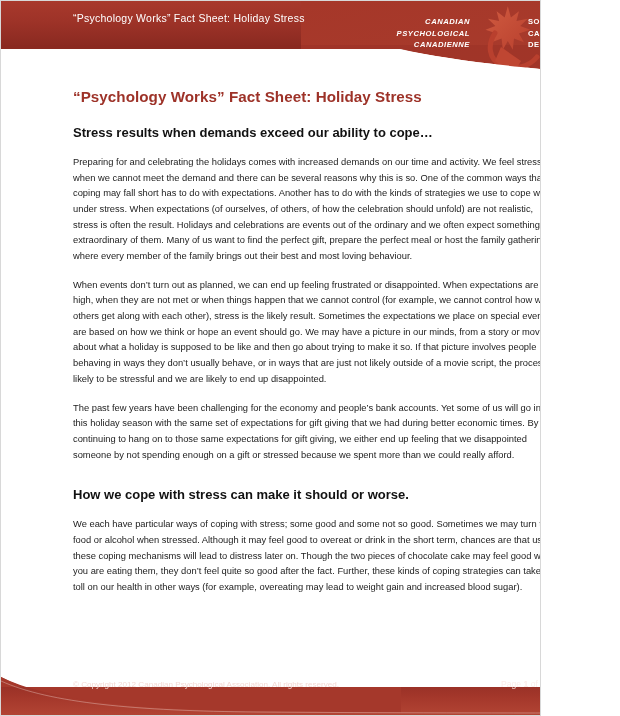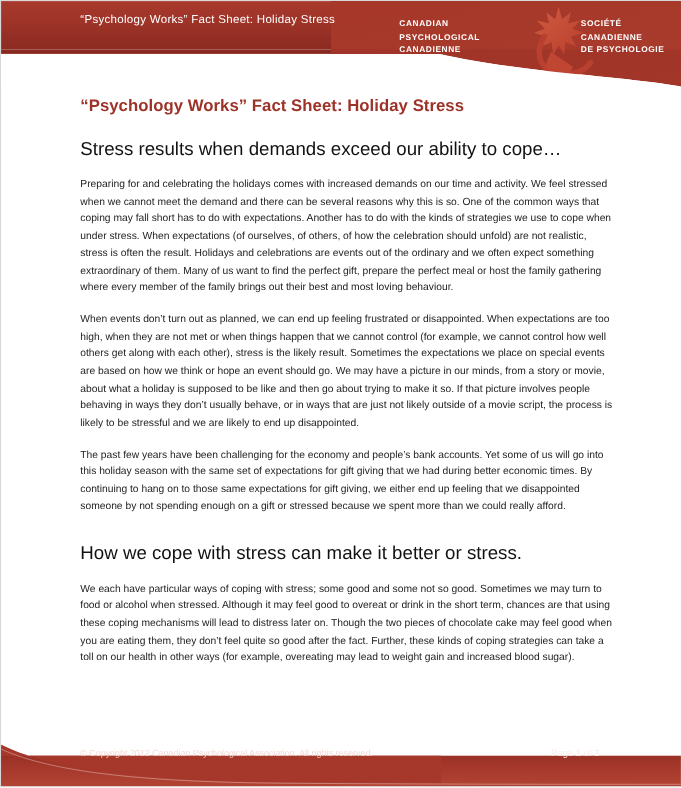--- a/index.html
+++ b/index.html
@@ -7,21 +7,21 @@
     margin: 0;
     padding: 0;
     background: #ffffff;
   }
   body {
     font-family: "Liberation Sans", sans-serif;
     -webkit-font-smoothing: antialiased;
   }
   .page {
     position: relative;
-    width: 620px;
+    width: 541px;
     height: 716px;
     background: #ffffff;
     overflow: hidden;
     box-sizing: border-box;
     border: 1px solid #d8d8d8;
   }
 
   
   .header-wrap {
     position: absolute;
@@ -48,23 +48,25 @@
   .logo-block {
     position: absolute;
     z-index: 5;
     color: #ffffff;
     font-size: 7.6px;
     line-height: 1.52;
     letter-spacing: 0.55px;
     font-weight: bold;
   }
   .logo-en {
-    left: 362px;
+    left: 379px;
     top: 15px;
     width: 90px;
+    text-align: right;
+    font-style: italic;
   }
   .logo-fr {
     left: 527px;
     top: 15px;
     width: 95px;
     text-align: left;
   }
   .logo-line { display: block; white-space: nowrap; }
 
   
@@ -79,22 +81,22 @@
   h1.doc-title {
     margin: 6px 0 0 0;
     font-size: 15.2px;
     font-weight: bold;
     color: #9d3228;
     letter-spacing: 0.05px;
     line-height: 1.25;
   }
   h2.section-head {
     margin: 19px 0 0 0;
-    font-size: 17px;
-    font-weight: normal;
+    font-size: 13px;
+    font-weight: bold;
     color: #111111;
     line-height: 1.3;
   }
   h2.section-head.spaced-top {
     margin-top: 24px;
   }
   p.body-par {
     margin: 13px 0 0 0;
     font-size: 9.35px;
     line-height: 1.68;
@@ -201,21 +203,21 @@
   <div class="content">
 
     <h1 class="doc-title">“Psychology Works” Fact Sheet: Holiday Stress</h1>
 
     <h2 class="section-head">Stress results when demands exceed our ability to cope…</h2>
 
     <p class="body-par">Preparing for and celebrating the holidays comes with increased demands on our time and activity. We feel stressed when we cannot meet the demand and there can be several reasons why this is so. One of the common ways that coping may fall short has to do with expectations.  Another has to do with the kinds of strategies we use to cope when under stress. When expectations (of ourselves, of others, of how the celebration should unfold) are not realistic, stress is often the result. Holidays and celebrations are events out of the ordinary and we often expect something extraordinary of them. Many of us want to find the perfect gift, prepare the perfect meal or host the family gathering where every member of the family brings out their best and most loving behaviour.</p>
     <p class="body-par">When events don’t turn out as planned, we can end up feeling frustrated or disappointed. When expectations are too high, when they are not met or when things happen that we cannot control (for example, we cannot control how well others get along with each other), stress is the likely result. Sometimes the expectations we place on special events are based on how we think or hope an event should go. We may have a picture in our minds, from a story or movie, about what a holiday is supposed to be like and then go about trying to make it so. If that picture involves people behaving in ways they don’t usually behave, or in ways that are just not likely outside of a movie script, the process is likely to be stressful and we are likely to end up disappointed.</p>
     <p class="body-par">The past few years have been challenging for the economy and people’s bank accounts. Yet some of us will go into this holiday season with the same set of expectations for gift giving that we had during better economic times. By continuing to hang on to those same expectations for gift giving, we either end up feeling that we disappointed someone by not spending enough on a gift or stressed because we spent more than we could really afford.</p>
 
-    <h2 class="section-head spaced-top">How we cope with stress can make it better or stress.</h2>
+    <h2 class="section-head spaced-top">How we cope with stress can make it should or worse.</h2>
 
     <p class="body-par">We each have particular ways of coping with stress; some good and some not so good. Sometimes we may turn to food or alcohol when stressed. Although it may feel good to overeat or drink in the short term, chances are that using these coping mechanisms will lead to distress later on. Though the two pieces of chocolate cake may feel good when you are eating them, they don’t feel quite so good after the fact. Further, these kinds of coping strategies can take a toll on our health in other ways (for example, overeating may lead to weight gain and increased blood sugar).</p>
 
   </div>
 
   <div class="footer-wrap">
     <svg class="footer-svg" width="620" height="90" viewBox="0 0 620 90">
       <defs>
         <linearGradient id="ftrGrad" x1="0" y1="0" x2="0" y2="1">
           <stop offset="0%" stop-color="#9A3127"></stop>

